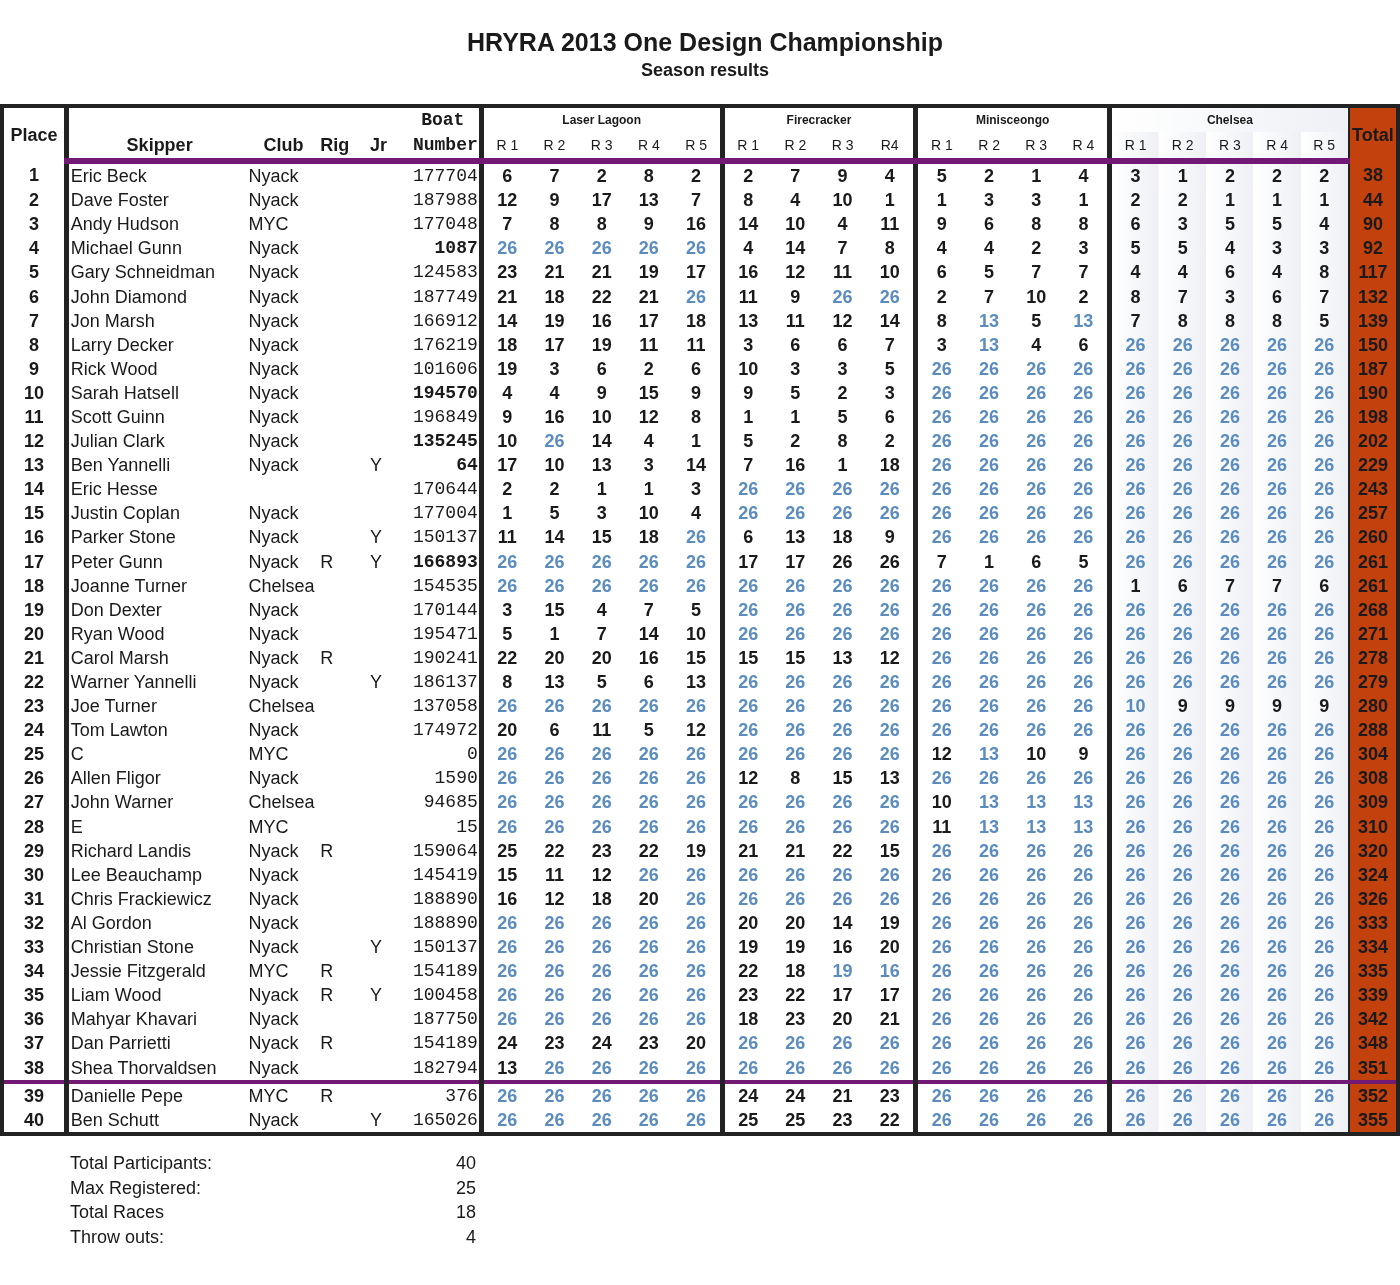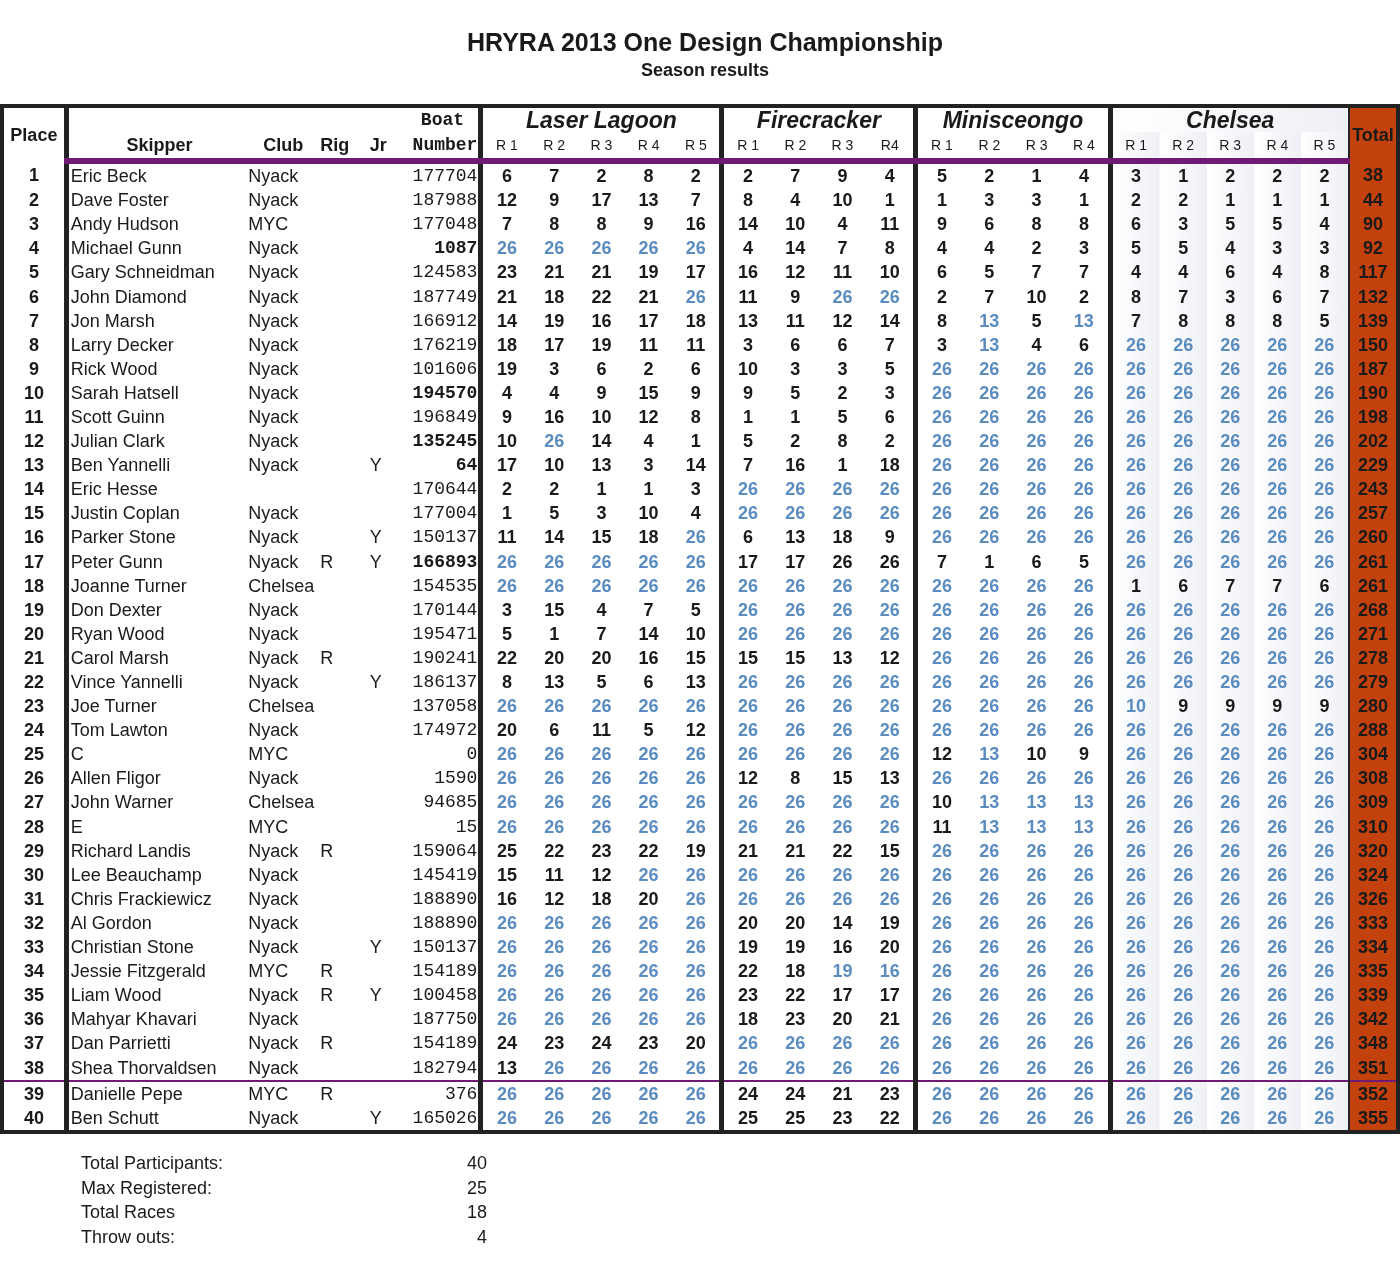--- a/index.html
+++ b/index.html
@@ -17,27 +17,27 @@
   .club { width:70px; text-align:left; }
   .rig { width:50px; text-align:left; padding-left:2px; }
   .jr { width:38px; text-align:left; }
   .boat { width:70px; text-align:right; border-right:5px solid #222; padding-right:1px;font-family:Liberation Mono, monospace;}
   .boat.b { font-weight:bold; }
   .sc { width:47.5px; text-align:center; font-weight:bold; }
   .sc.blue { color:#5b8cc0; font-weight:bold; }
   .grp-end { border-right:5px solid #222; }
   .total { width:46px; text-align:center; font-weight:bold; background:#c2410c; border-right:4px solid #222; border-left:2px solid #222;}
   th.rh { font-weight:normal; font-size:14px; }
-  th.venue { font-size:23px;font-style:italic; }
+  th.venue { font-size:12px; }
   th.place-h { font-size:18px; }
   thead tr.hdr-top th { border-top:4px solid #222; }
   tbody tr.last td { border-bottom:4px solid #222; }
-  tbody tr.sep td { border-top:2px solid #701a75; }
+  tbody tr.sep td { border-top:4px solid #701a75; }
   .chelsea { background:linear-gradient(to right, #ffffff, #eef0f5); }
-  .summary { position:absolute; left:81px; top:1153px; font-size:18px; }
+  .summary { position:absolute; left:70px; top:1153px; font-size:18px; }
   .summary .row { height:24.5px; display:flex; }
   .summary .lbl { width:340px; }
   .summary .val { width:66px; text-align:right; }
 </style>
 </head>
 <body>
 
 <div class="title">HRYRA 2013 One Design Championship</div>
 <div class="subtitle">Season results</div>
 
@@ -646,21 +646,21 @@
           <td class="sc blue grp-end">26</td>
           <td class="sc blue chelsea">26</td>
           <td class="sc blue chelsea">26</td>
           <td class="sc blue chelsea">26</td>
           <td class="sc blue chelsea">26</td>
           <td class="sc blue chelsea">26</td>
           <td class="total">278</td>
         </tr>
         <tr>
           <td class="place">22</td>
-          <td class="skipper">Vince Yannelli</td>
+          <td class="skipper">Warner Yannelli</td>
           <td class="club">Nyack</td>
           <td class="rig"></td>
           <td class="jr">Y</td>
           <td class="boat">186137</td>
           <td class="sc">8</td>
           <td class="sc">13</td>
           <td class="sc">5</td>
           <td class="sc">6</td>
           <td class="sc grp-end">13</td>
           <td class="sc blue">26</td>

